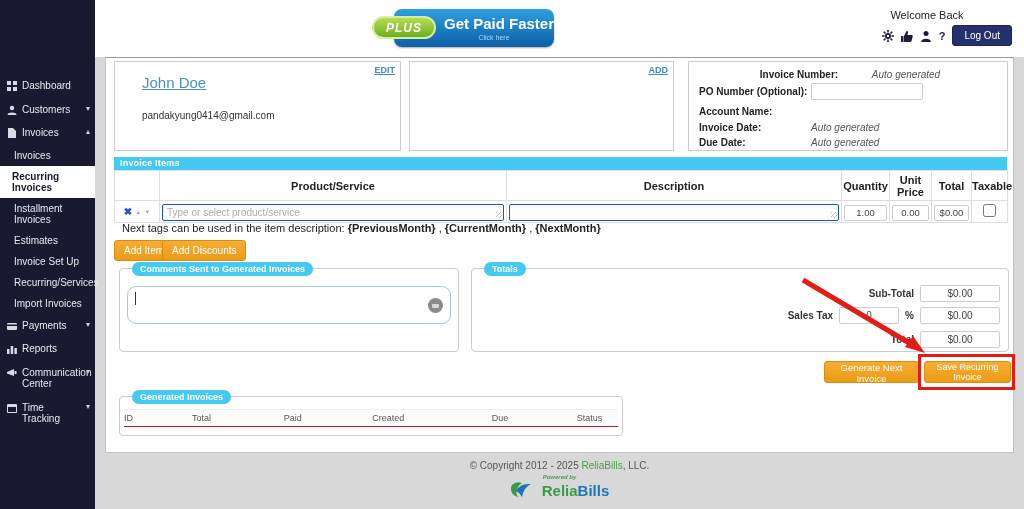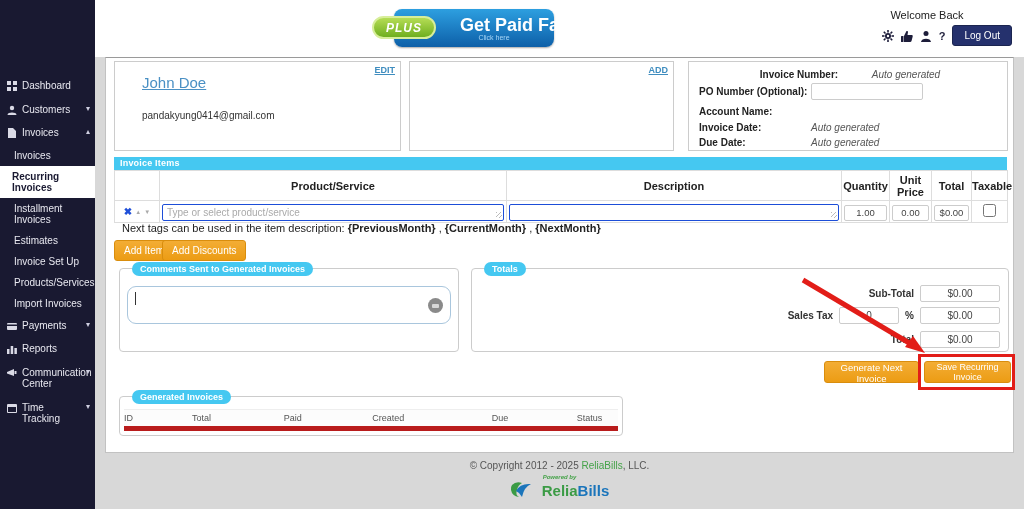--- a/index.html
+++ b/index.html
@@ -34,21 +34,21 @@
     position:absolute; left:22px; top:0; right:0; bottom:0; border-radius:8px;
     background:linear-gradient(#2d9fe0, #0d5fa8);
     box-shadow:0 1px 2px rgba(0,0,0,.35);
   }
   .banner-plus {
     position:absolute; left:0; top:7px; width:64px; height:23px; border-radius:12px;
     background:linear-gradient(#b5dd55, #6fae1f); border:2px solid #d7ee9a;
     color:#ffffff; font-weight:bold; font-style:italic; font-size:12px;
     display:flex; align-items:center; justify-content:center; letter-spacing:1px; z-index:2;
   }
-  .banner-title { position:absolute; left:88px; top:6px; color:#ffffff; font-weight:bold; font-size:18px; white-space:nowrap; }
+  .banner-title { position:absolute; left:72px; top:6px; color:#ffffff; font-weight:bold; font-size:15px; white-space:nowrap; }
   .banner-sub { position:absolute; left:72px; top:25px; width:100px; text-align:center; color:#a8d7f7; font-size:7px; }
   .account { position:absolute; right:12px; top:9px; width:170px; text-align:center; }
   .welcome { font-size:11px; color:#222222; margin-bottom:4px; }
   .account-row { display:flex; align-items:center; justify-content:flex-end; gap:7px; }
   .hicon { width:12px; height:12px; display:inline-block; cursor:pointer; }
   .hicon svg { display:block; width:12px; height:12px; fill:#1d1d3a; }
   .help-glyph { font-size:11px; font-weight:bold; color:#1d1d3a; cursor:pointer; }
   .logout-btn {
     background:#25316d; color:#ffffff; font-size:10px; border:1px solid #1b2550;
     border-radius:3px; padding:4px 11px; cursor:pointer; font-family:inherit;
@@ -124,21 +124,21 @@
   .tot-lab { font-size:10px; font-weight:bold; color:#333; }
   .tot-input { width:80px; height:17px; border:1px solid #cccccc; border-radius:2px; font-size:10px; text-align:center; color:#444; }
   .rate-input { width:60px; height:17px; border:1px solid #cccccc; border-radius:2px; font-size:10px; text-align:center; color:#444; }
   .btn-generate { position:absolute; left:718px; top:303px; width:95px; height:22px; }
   .btn-save { position:absolute; left:818px; top:303px; width:87px; height:22px; }
   .red-box { position:absolute; left:812px; top:296px; width:97px; height:36px; border:3px solid #e21d18; z-index:8; pointer-events:none; }
   .arrow-svg { position:absolute; left:0; top:0; width:1024px; height:509px; z-index:9; pointer-events:none; }
   
   .box-generated { left:13px; top:338px; width:504px; height:40px; }
   .gen-table { position:absolute; left:4px; top:12px; right:4px; }
-  .gen-head { display:flex; border-top:1px solid #eeeeee; border-bottom:5px solid #b91c1c; background:#fcfcfc; padding:3px 0;gap:37px; }
+  .gen-head { display:flex; border-top:1px solid #eeeeee; border-bottom:1px solid #b91c1c; background:#fcfcfc; padding:3px 0;gap:37px; }
   .gen-th { font-size:9px; color:#555; }
   
   .footer { position:absolute; left:95px; top:460px; width:929px; text-align:center; z-index:3; }
   .copyright { font-size:10px; color:#555555; }
   .copyright .brand-link { color:#44a248; cursor:pointer; }
   .powered { font-size:6px; color:#44a248; font-style:italic; font-weight:bold; margin-top:3px; }
   .logo-line { display:flex; align-items:center; justify-content:center; gap:3px; margin-top:1px; }
   .logo-mark svg { display:block; }
   .logo-text { font-size:15px; font-weight:bold; }
   .logo-green { color:#3b9b45;margin-left:7px; }
@@ -177,21 +177,21 @@
           </svg>
         </span>
       <span class="lbl">Invoices</span>
       <span class="chev">▴</span>
     </div>
     <div class="side-sub">Invoices</div>
     <div class="side-sub active">Recurring Invoices</div>
     <div class="side-sub">Installment Invoices</div>
     <div class="side-sub">Estimates</div>
     <div class="side-sub">Invoice Set Up</div>
-    <div class="side-sub">Products/Services</div>
+    <div class="side-sub">Recurring/Services</div>
     <div class="side-sub">Import Invoices</div>
     <div class="side-item">
       <span class="side-icon">
           <svg viewBox="0 0 10 10">
             <rect x="0" y="2" width="10" height="7" rx="1"></rect>
             <rect x="0" y="3.5" width="10" height="1.5" fill="#191931"></rect>
           </svg>
         </span>
       <span class="lbl">Payments</span>
       <span class="chev">▾</span>

